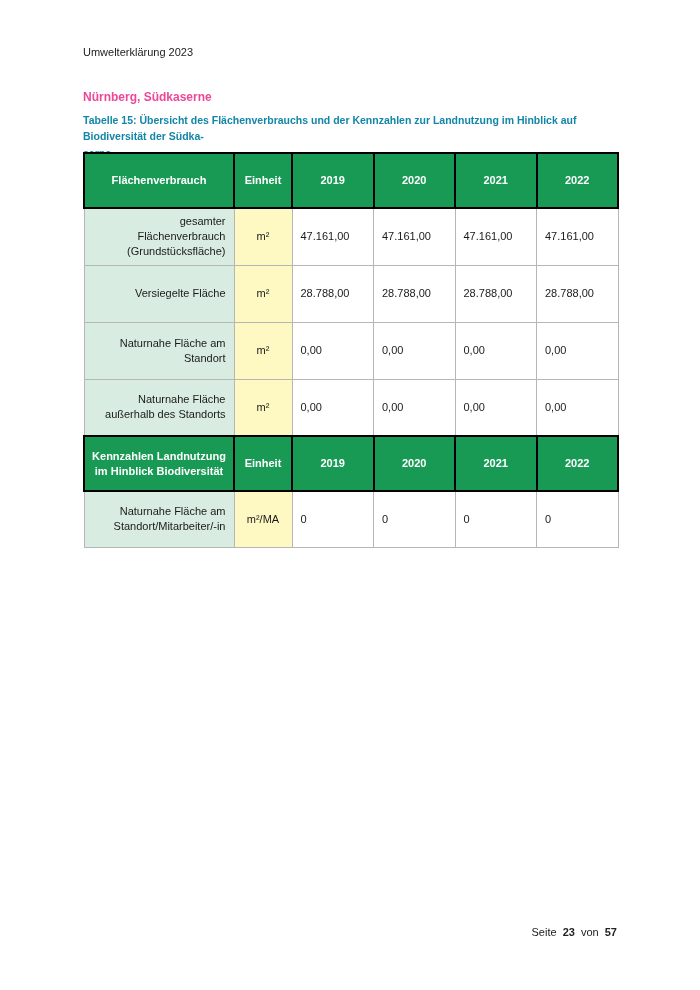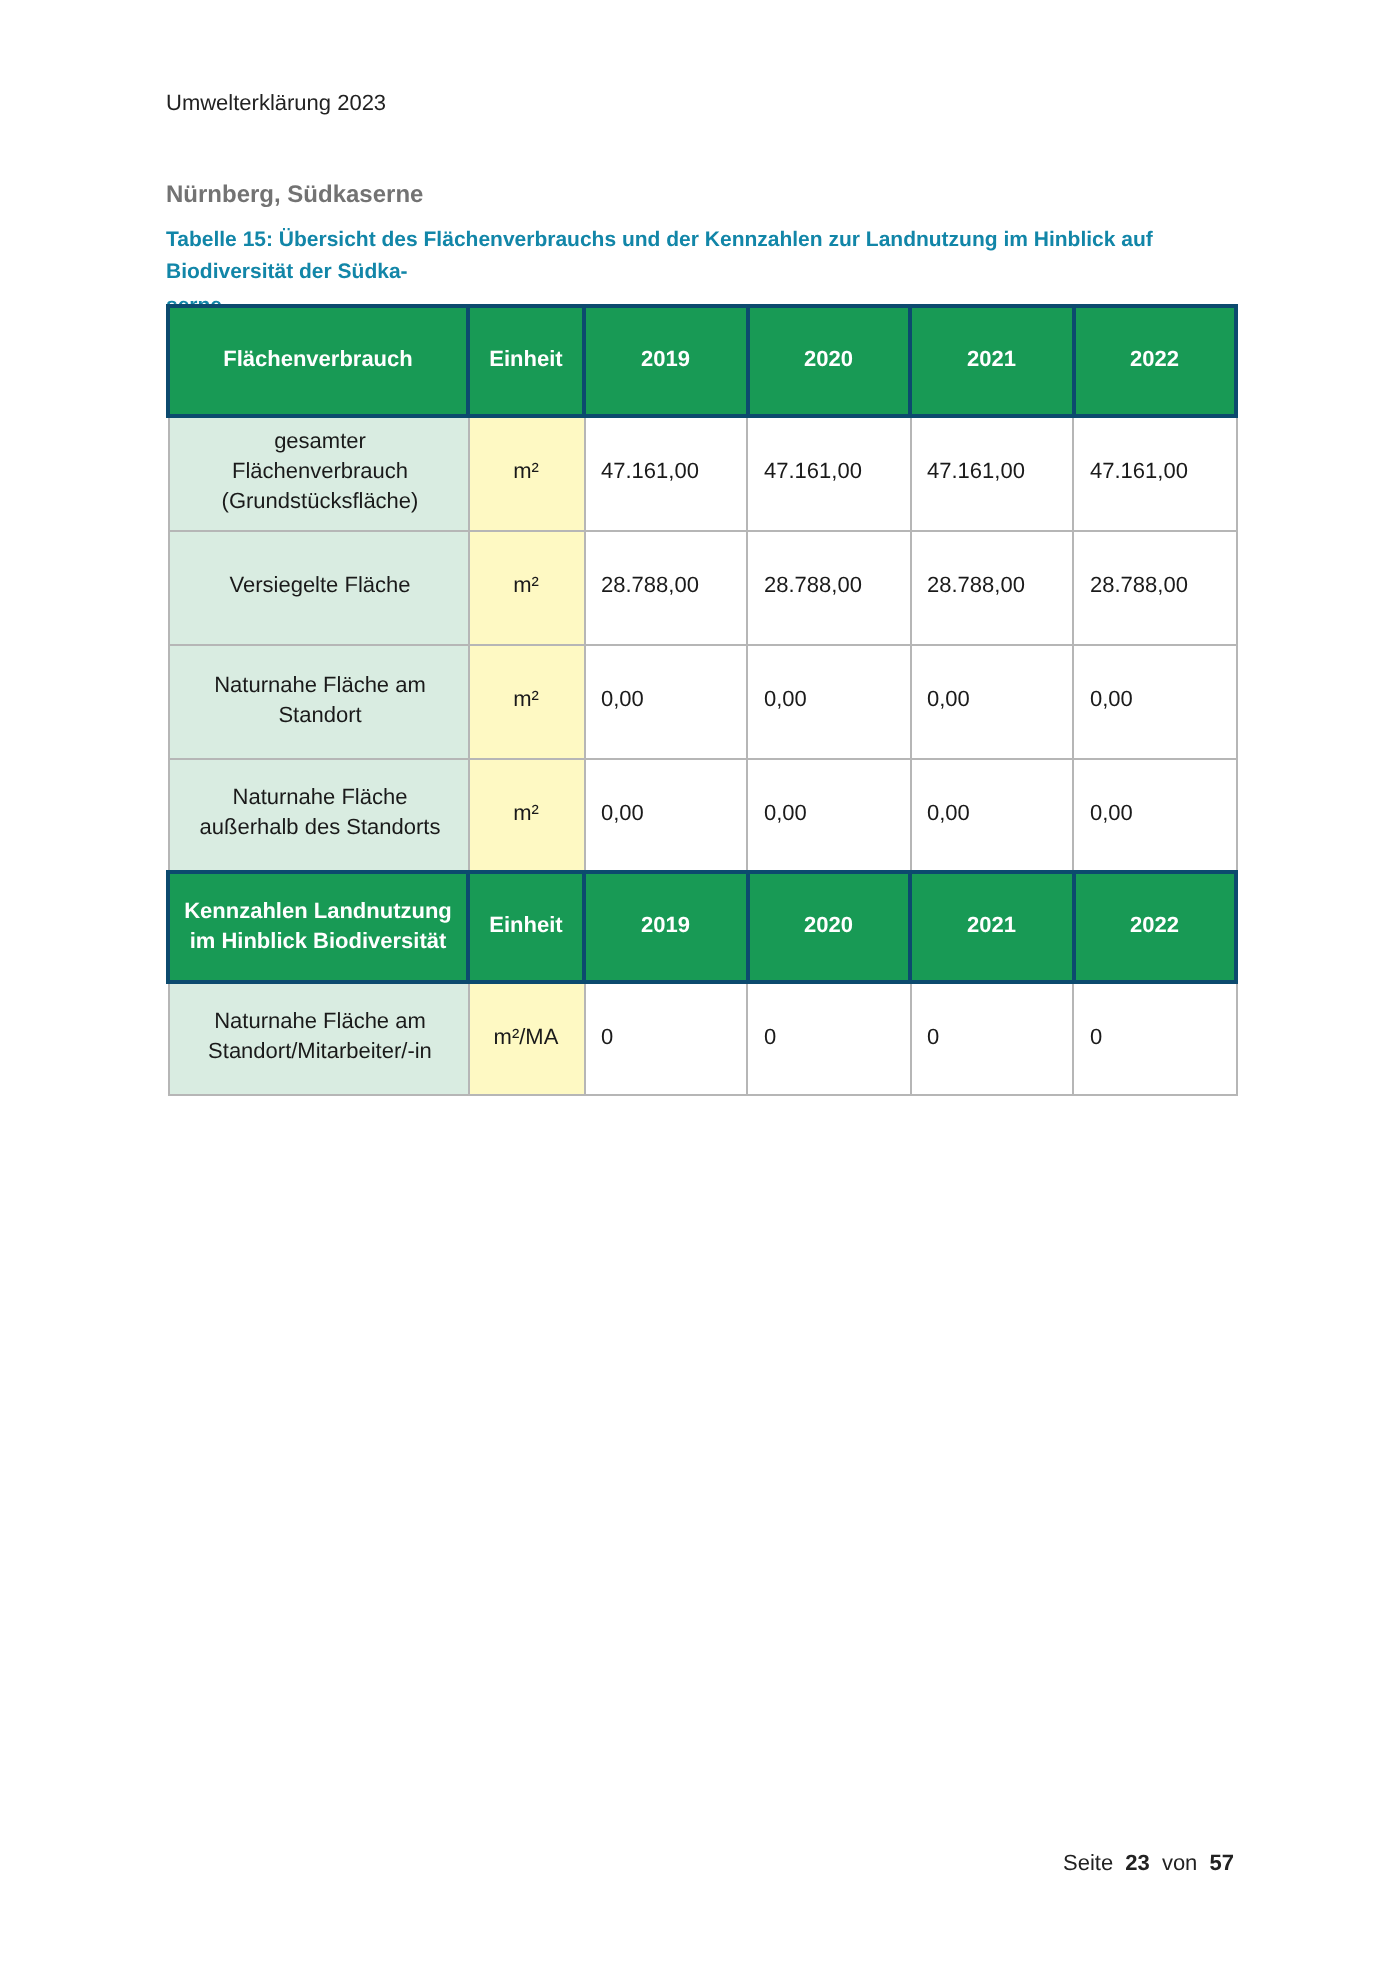--- a/index.html
+++ b/index.html
@@ -19,21 +19,21 @@
     top: 46px;
     font-size: 11px;
     color: #222222;
   }
   .section-title {
     position: absolute;
     left: 83px;
     top: 90px;
     font-size: 12px;
     font-weight: bold;
-    color: #737373;
+    color: #ec4899;
   }
   .table-caption {
     position: absolute;
     left: 83px;
     top: 112px;
     width: 540px;
     font-size: 10.5px;
     line-height: 1.55;
     color: #1286a8;
     font-weight: bold;
@@ -53,35 +53,35 @@
   }
   table.env col.c-label { width: 150px; }
   table.env col.c-unit  { width: 58px; }
   table.env col.c-year  { width: 81.5px; }
   table.env th {
     background: #189a55;
     color: #ffffff;
     font-weight: bold;
     text-align: center;
     vertical-align: middle;
-    border: 2px solid #0c4a6e;
+    border: 2px solid #000000;
     padding: 4px 4px;
     font-size: 11px;
     line-height: 1.35;
   }
   table.env td {
     border: 1px solid #b6b6b6;
     vertical-align: middle;
     padding: 4px 8px;
     line-height: 1.35;
     background: #ffffff;
   }
   table.env td.label {
     background: #d9ece1;
-    text-align: center;
+    text-align: right;
     padding-left: 10px;
     padding-right: 8px;
   }
   table.env td.unit {
     background: #fef9c3;
     text-align: center;
   }
   table.env td.value {
     padding-right: 10px;
   }

